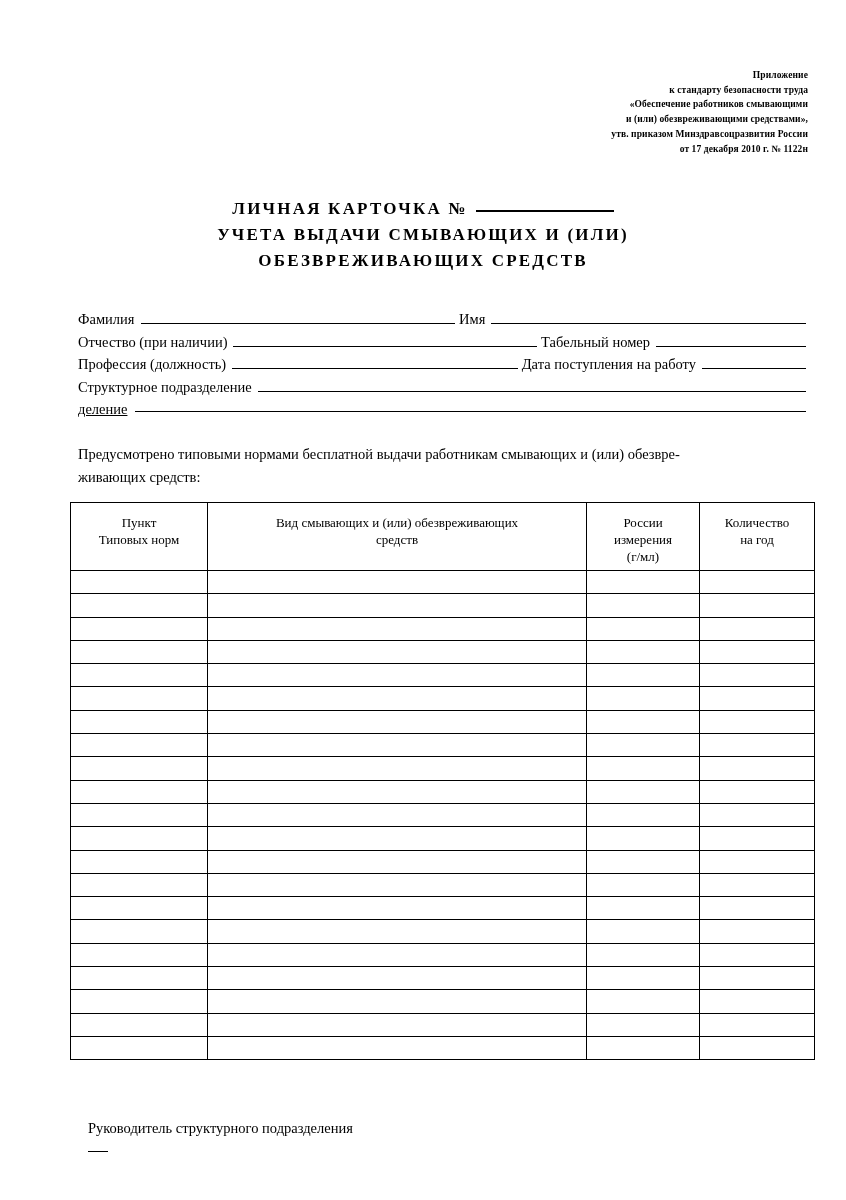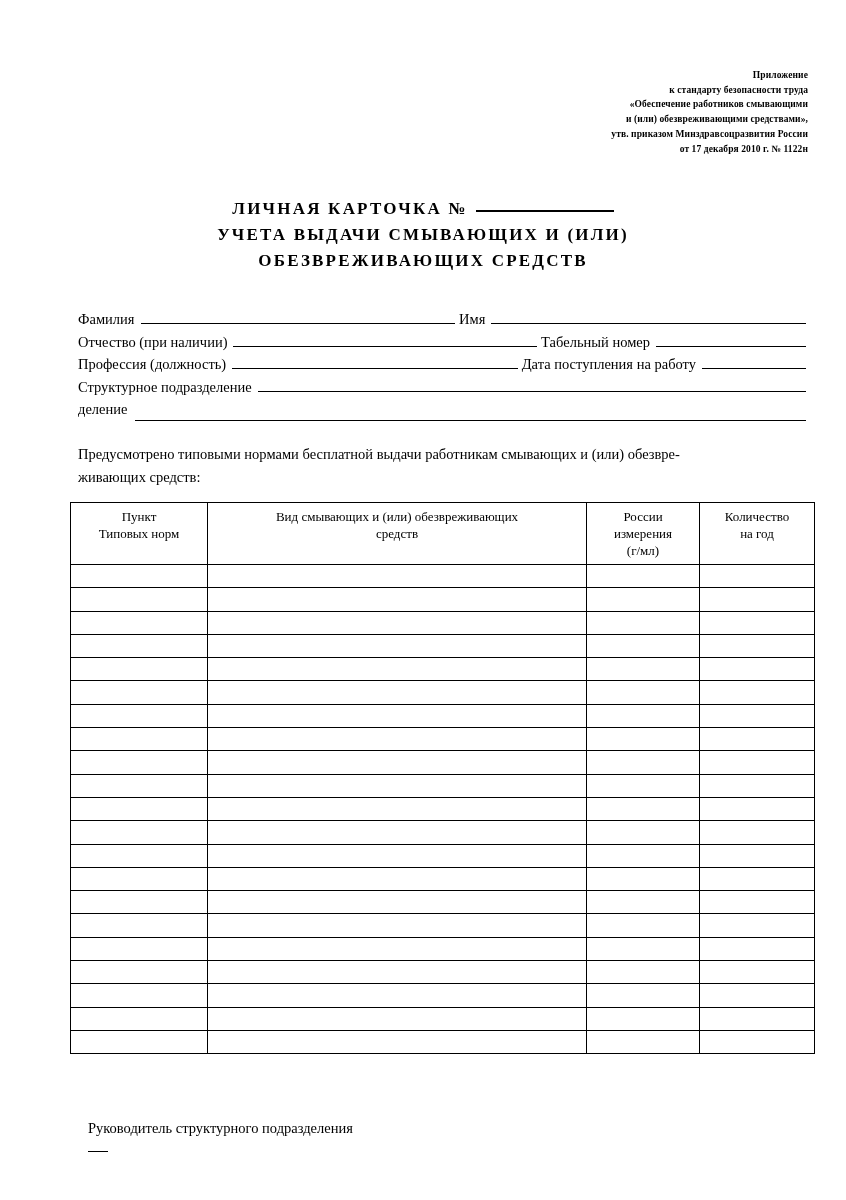--- a/index.html
+++ b/index.html
@@ -111,21 +111,21 @@
     table-layout: fixed;
   }
   .grid td, .grid th {
     border: 1.4px solid #000;
     padding: 0;
   }
   .grid th {
     font-size: 13px;
     font-weight: normal;
     line-height: 17px;
-    padding: 5px 4px 5px 4px;
+    padding: 11px 4px 5px 4px;
     text-align: center;
     vertical-align: top;
   }
   .grid td.cell { height: 22.3px; }
   .col-a { width: 128px; }
   .col-b { width: 370px; margin-top: 32px; }
   .col-c { width: 104px; }
   .col-d { width: 106px; }
 
   
@@ -192,21 +192,21 @@
       <span class="fill fixed-sm"></span>
     </div>
 
     <div class="frow">
       <span class="flabel">Структурное подразделение</span>
       <span class="fill"></span>
     </div>
   </div>
 
   <div class="para para-date">
-    <div style="display:flex;align-items:flex-end;">
+    <div style="display:flex;align-items:flex-start;text-decoration:underline;">
       <span>деление</span>
       <span class="fill" style="flex:1 1 auto;border-bottom:1.6px solid #000;height:13px;margin-left:8px;"></span>
     </div>
   </div>
 
   <div class="para para-norms">
     <div>Предусмотрено типовыми нормами бесплатной выдачи работникам смывающих и (или) обезвре-</div>
     <div>живающих средств:</div>
   </div>
 

